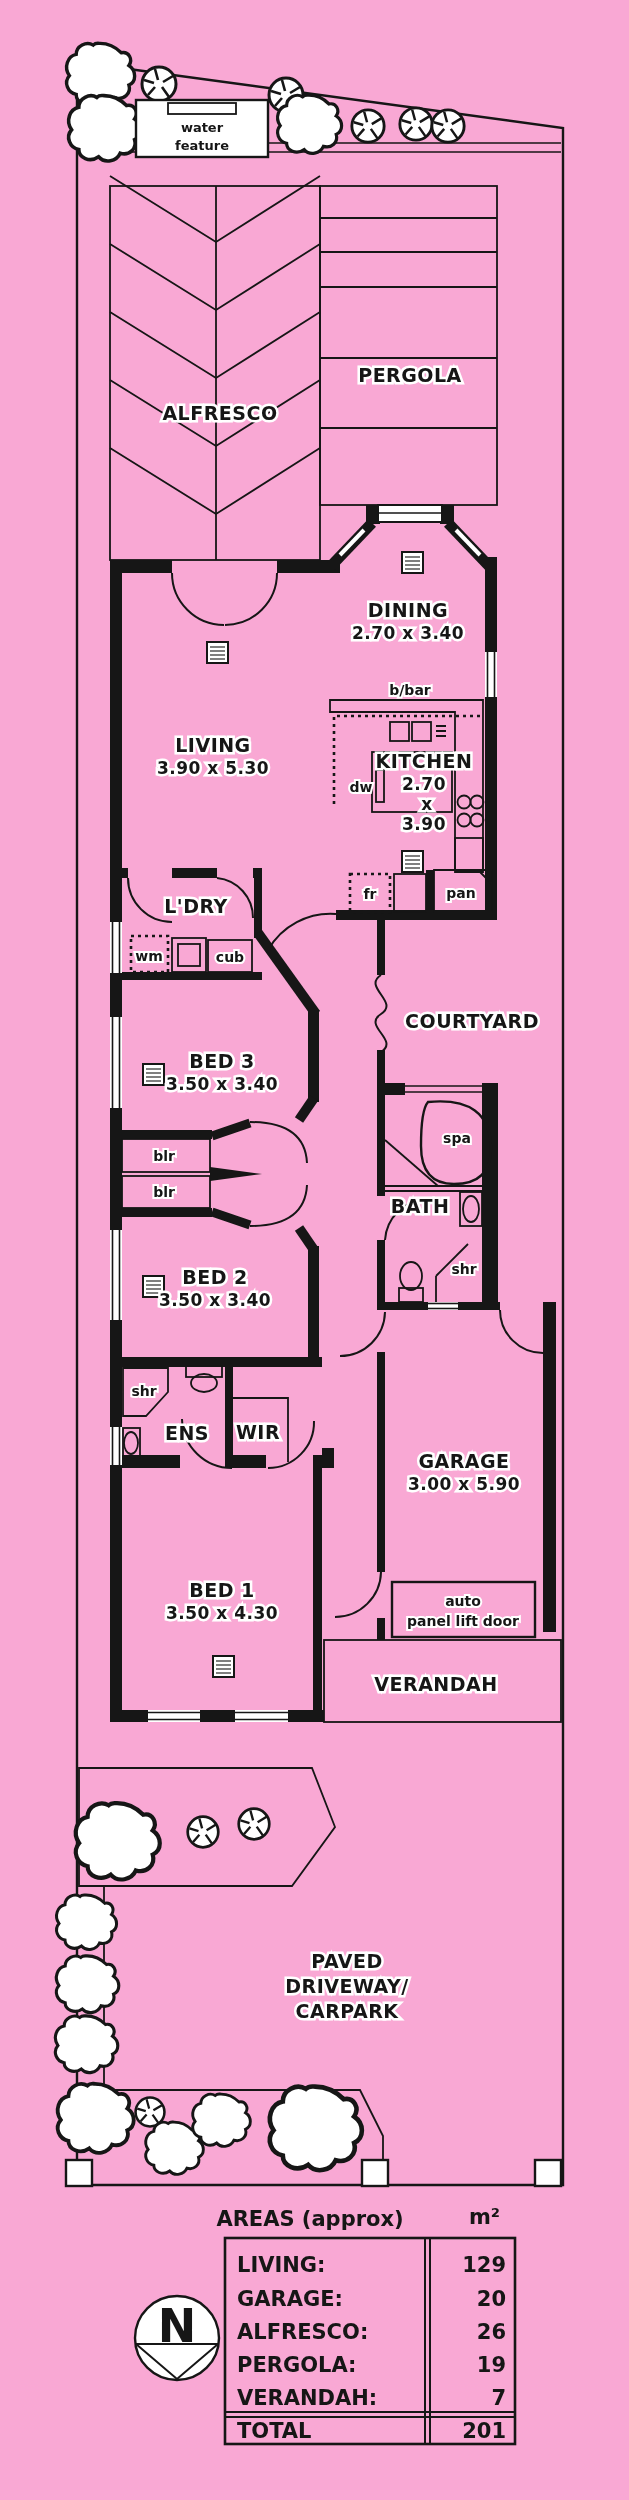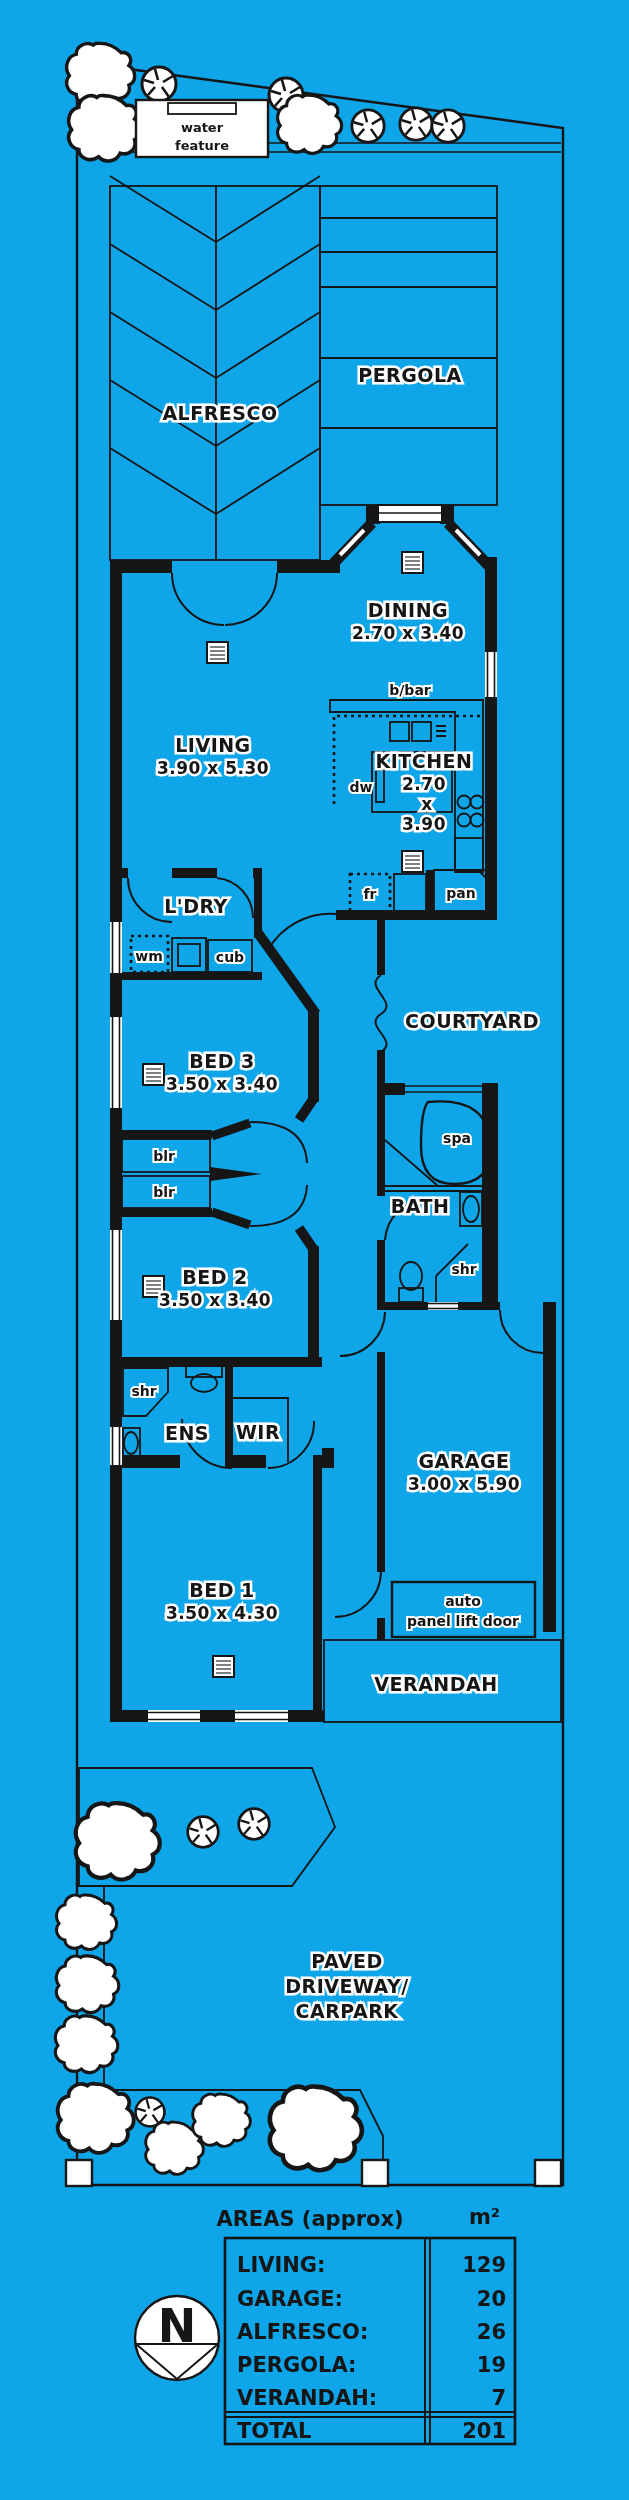--- a/index.html
+++ b/index.html
@@ -1,16 +1,16 @@
 <!DOCTYPE html>
 <html><head>
 <meta charset="utf-8">
 <style>
   html,body{margin:0;padding:0;background:#ffffff;}
-  .page{width:629px;height:2500px;position:relative;background:#0ea5e9;}
+  .page{width:629px;height:2500px;position:relative;background:#f9a8d4;}
   svg{display:block;}
   text{font-family:"DejaVu Sans","Liberation Sans",sans-serif;fill:#161616;}
   .t-room{font-size:19px;font-weight:bold;text-anchor:middle;letter-spacing:.5px;
           paint-order:stroke;stroke:#fff;stroke-width:5px;}
   .t-dim{font-size:17px;font-weight:bold;text-anchor:middle;letter-spacing:.5px;
          paint-order:stroke;stroke:#fff;stroke-width:5px;}
   .t-small{font-size:14px;font-weight:bold;text-anchor:middle;
            paint-order:stroke;stroke:#fff;stroke-width:4px;}
   .t-tiny{font-size:13px;font-weight:bold;text-anchor:middle;
           paint-order:stroke;stroke:#fff;stroke-width:3px;}

